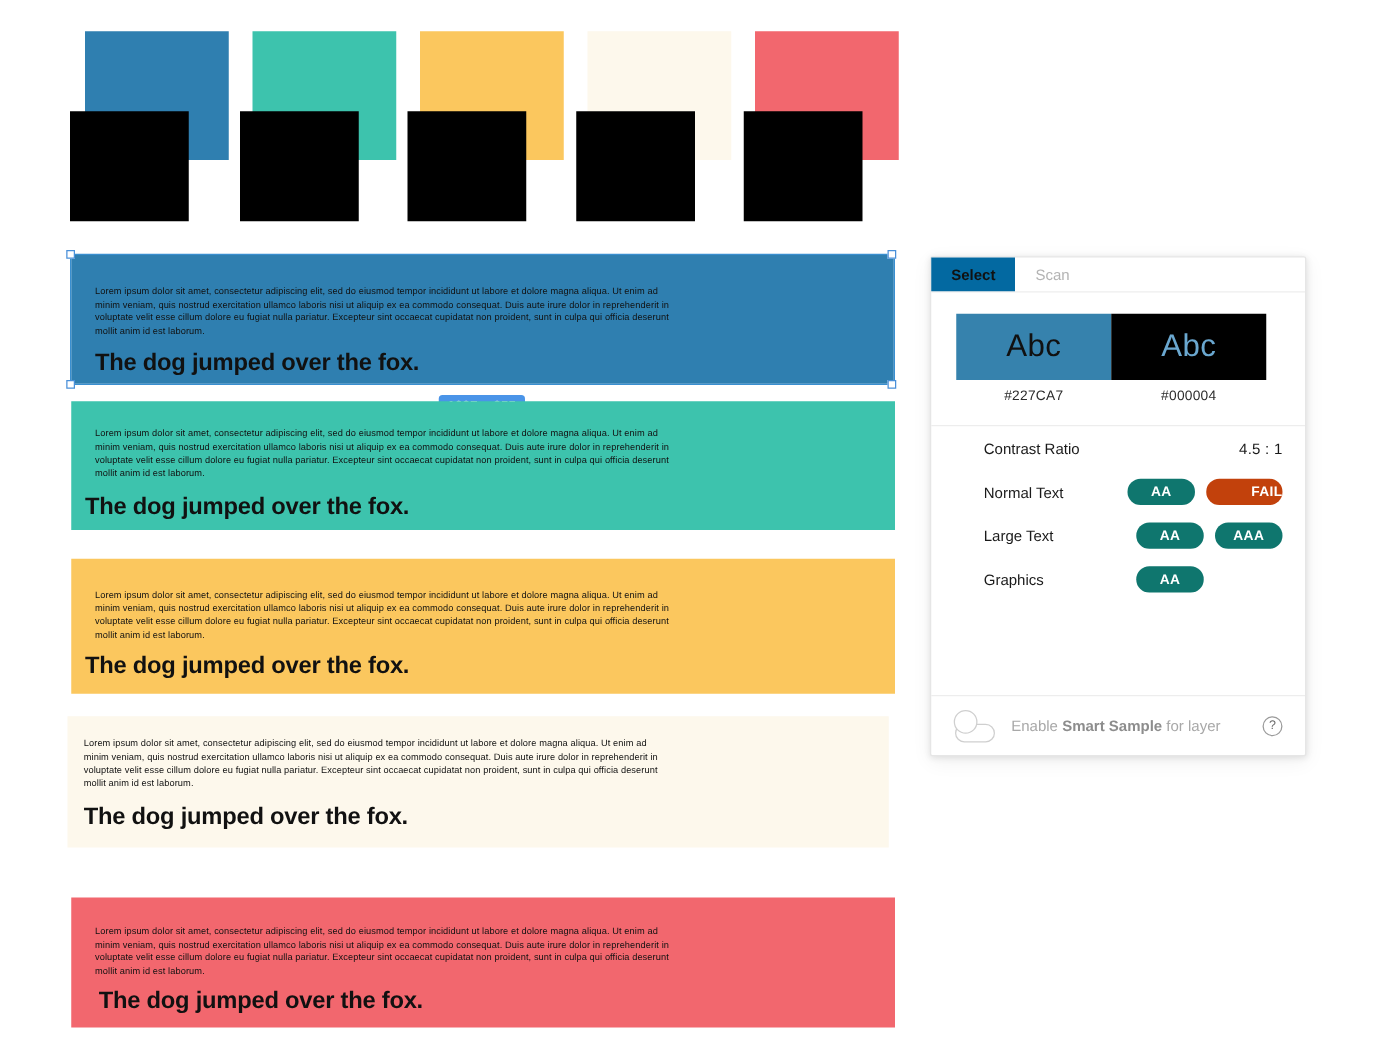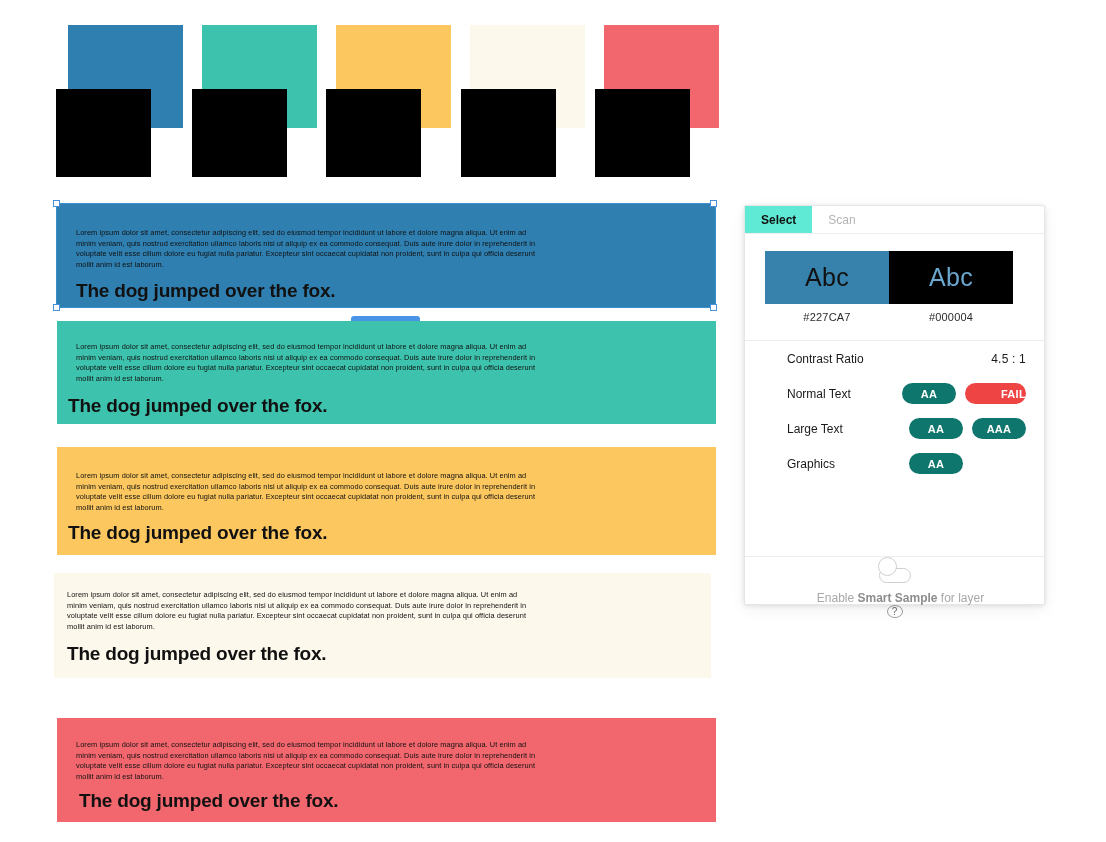--- a/index.html
+++ b/index.html
@@ -89,21 +89,21 @@
     display: flex; align-items: stretch;
     height: 28px;
     border-bottom: 1px solid #eeeeee;
   }
   .tab {
     display: flex; align-items: center;
     padding: 0 16px;
     font-size: 12px;
     cursor: pointer;
   }
-  .tab.active { background: #5eead4; color: #111111; font-weight: 700; }
+  .tab.active { background: #0369a1; color: #111111; font-weight: 700; }
   .tab.inactive { color: #b3b3b3; font-weight: 400; }
 
   .preview-row {
     display: flex;
     padding: 17px 20px 6px 20px;
   }
   .preview-col { width: 124px; }
   .preview-chip {
     height: 53px;
     display: flex; align-items: center; justify-content: center;
@@ -133,31 +133,30 @@
     min-width: 54px;
     height: 21px;
     border-radius: 11px;
     display: flex; align-items: center; justify-content: center;
     color: #ffffff;
     font-size: 11px;
     font-weight: 700;
     letter-spacing: 0.3px;
   }
   .badge.pass { background: #0f766e; }
-  .badge.fail { background: #ef4444; padding-left: 36px; }
+  .badge.fail { background: #c2410c; padding-left: 36px; }
   .badge-spacer { min-width: 54px; height: 21px; }
 
   .panel-footer {
     position: absolute;
     left: 0; right: 0; bottom: 0;
     height: 48px;
     border-top: 1px solid #ededed;
     display: flex; align-items: center;
     padding: 0 18px;
-    flex-direction: column;
   }
   .toggle {
     position: relative;
     width: 34px; height: 26px;
     flex: 0 0 34px;
     cursor: pointer;
   }
   .toggle .knob {
     position: absolute; left: 0; top: 0;
     width: 19px; height: 19px;

